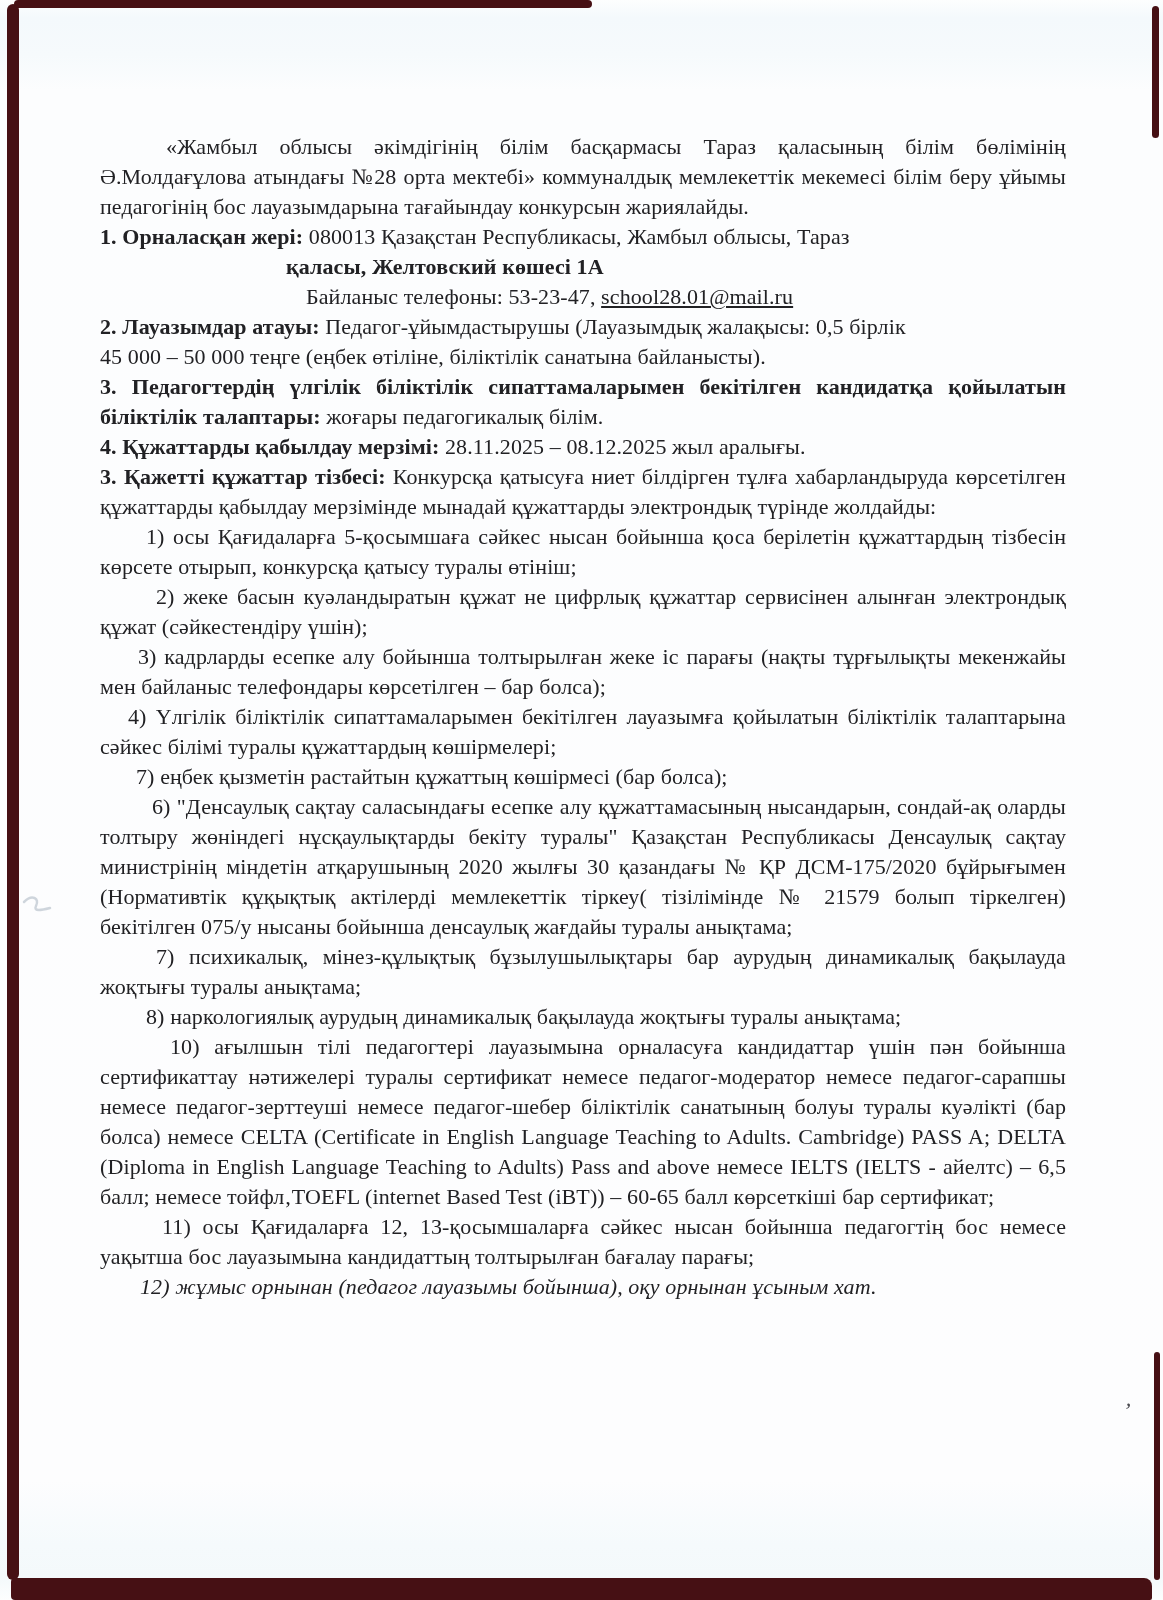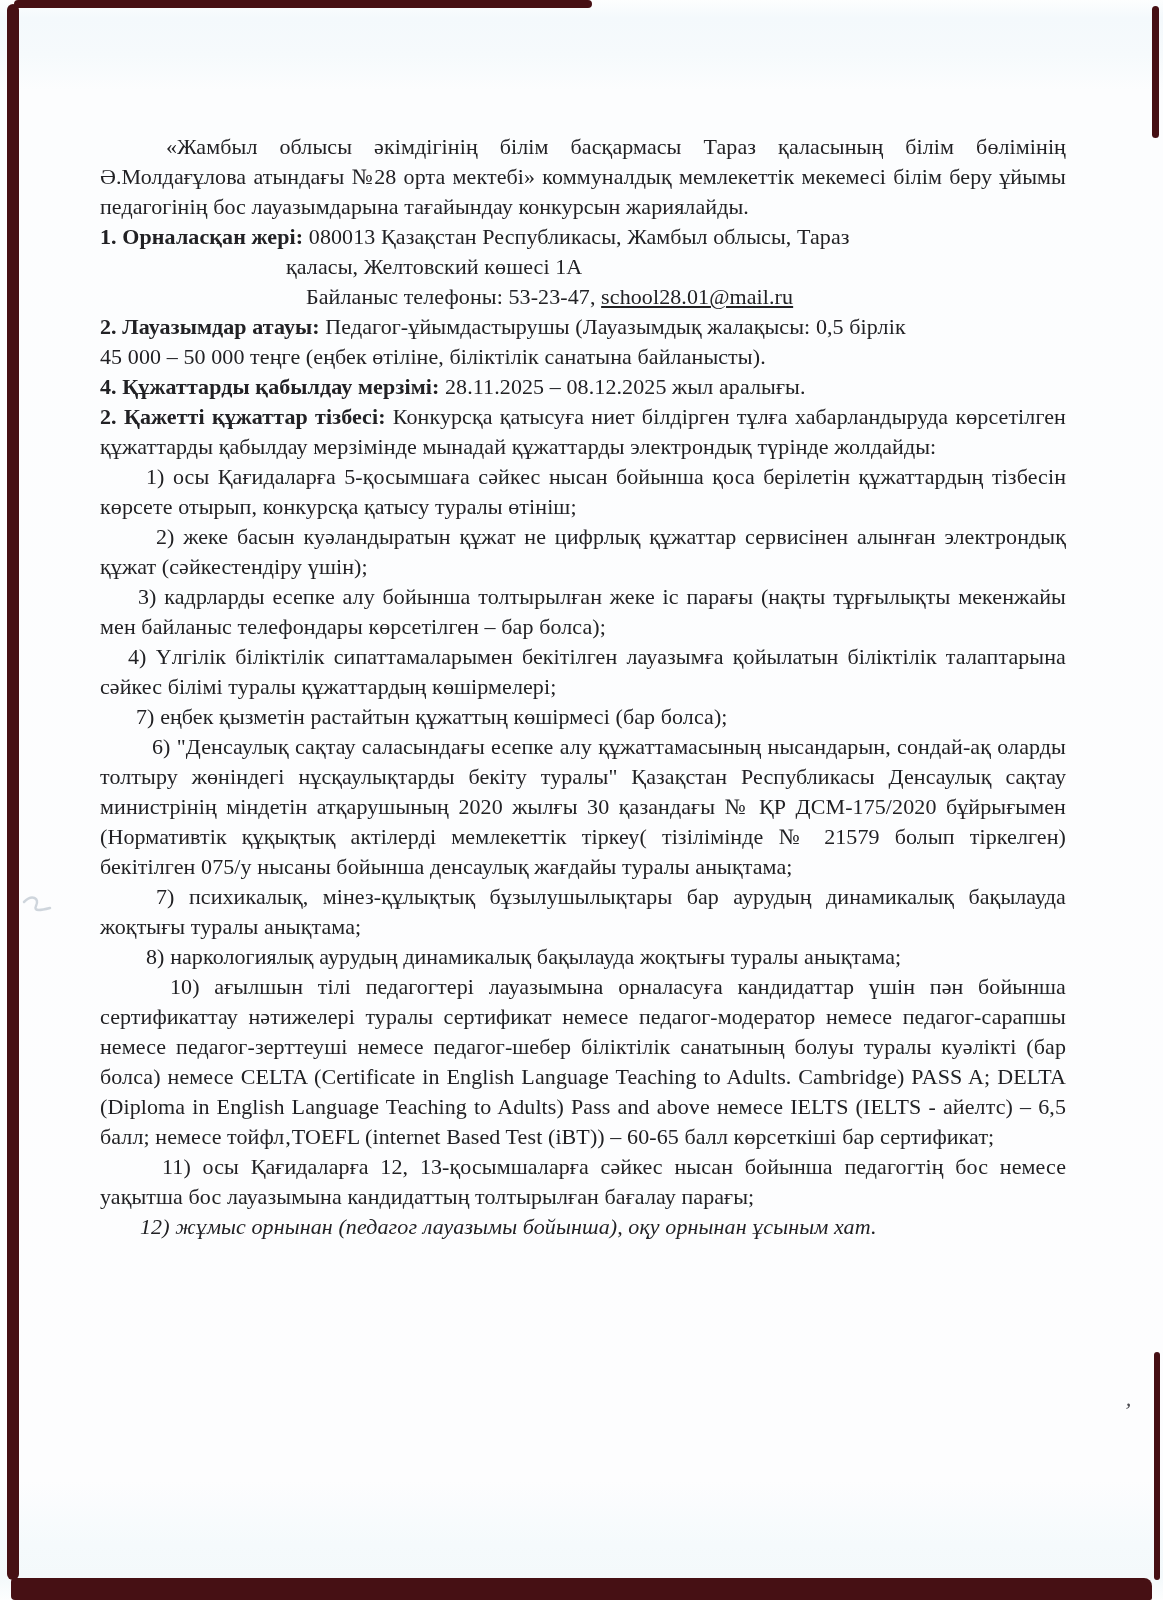--- a/index.html
+++ b/index.html
@@ -53,26 +53,27 @@
 
   <svg class="pen-mark" viewBox="0 0 40 40">
     <path d="M4 14 C 12 6, 20 10, 16 18 C 13 24, 22 22, 30 20" fill="none" stroke="#aab6c2" stroke-width="2.5" stroke-linecap="round"></path>
   </svg>
 
   <span class="ink-speck">’</span>
 
   <div id="doc" class="doc">
       <div class="para" style="text-indent: 66px;"><span>«Жамбыл облысы әкімдігінің білім басқармасы Тараз қаласының білім бөлімінің Ә.Молдағұлова атындағы №28 орта мектебі» коммуналдық мемлекеттік мекемесі білім беру ұйымы педагогінің бос лауазымдарына тағайындау конкурсын жариялайды.</span></div>
       <div class="para"><span class="b">1. Орналасқан жері:</span><span> 080013 Қазақстан Республикасы, Жамбыл облысы, Тараз</span></div>
-      <div class="para" style="text-indent: 186px;"><span>қаласы, Желтовский көшесі 1А</span></div>
+      <div class="para" style="text-indent: 186px; font-weight: bold;"><span>қаласы, Желтовский көшесі 1А</span></div>
       <div class="para" style="text-indent: 206px;"><span>Байланыс телефоны: 53-23-47, </span><span class="u">school28.01@mail.ru</span></div>
       <div class="para"><span class="b">2. Лауазымдар атауы:</span><span> Педагог-ұйымдастырушы (Лауазымдық жалақысы: 0,5 бірлік</span></div>
       <div class="para"><span>45 000 – 50 000 теңге (еңбек өтіліне, біліктілік санатына байланысты).</span></div>
+      <div class="para"><span class="b">3. Педагогтердің үлгілік біліктілік сипаттамаларымен бекітілген кандидатқа қойылатын біліктілік талаптары:</span><span> жоғары педагогикалық білім.</span></div>
       <div class="para"><span class="b">4. Құжаттарды қабылдау мерзімі:</span><span> 28.11.2025 – 08.12.2025 жыл аралығы.</span></div>
-      <div class="para"><span class="b">2. Қажетті құжаттар тізбесі:</span><span> Конкурсқа қатысуға ниет білдірген тұлға хабарландыруда көрсетілген құжаттарды қабылдау мерзімінде мынадай құжаттарды электрондық түрінде жолдайды:</span></div>
+      <div class="para"><span class="b">3. Қажетті құжаттар тізбесі:</span><span> Конкурсқа қатысуға ниет білдірген тұлға хабарландыруда көрсетілген құжаттарды қабылдау мерзімінде мынадай құжаттарды электрондық түрінде жолдайды:</span></div>
       <div class="para" style="text-indent: 46px;"><span>1) осы Қағидаларға 5-қосымшаға сәйкес нысан бойынша қоса берілетін құжаттардың тізбесін көрсете отырып, конкурсқа қатысу туралы өтініш;</span></div>
       <div class="para" style="text-indent: 56px;"><span>2) жеке басын куәландыратын құжат не цифрлық құжаттар сервисінен алынған электрондық құжат (сәйкестендіру үшін);</span></div>
       <div class="para" style="text-indent: 38px;"><span>3) кадрларды есепке алу бойынша толтырылған жеке іс парағы (нақты тұрғылықты мекенжайы мен байланыс телефондары көрсетілген – бар болса);</span></div>
       <div class="para" style="text-indent: 28px;"><span>4) Үлгілік біліктілік сипаттамаларымен бекітілген лауазымға қойылатын біліктілік талаптарына сәйкес білімі туралы құжаттардың көшірмелері;</span></div>
       <div class="para" style="text-indent: 36px;"><span>7) еңбек қызметін растайтын құжаттың көшірмесі (бар болса);</span></div>
       <div class="para" style="text-indent: 52px;"><span>6) "Денсаулық сақтау саласындағы есепке алу құжаттамасының нысандарын, сондай-ақ оларды толтыру жөніндегі нұсқаулықтарды бекіту туралы" Қазақстан Республикасы Денсаулық сақтау министрінің міндетін атқарушының 2020 жылғы 30 қазандағы № ҚР ДСМ-175/2020 бұйрығымен (Нормативтік құқықтық актілерді мемлекеттік тіркеу( тізілімінде № 21579 болып тіркелген) бекітілген 075/у нысаны бойынша денсаулық жағдайы туралы анықтама;</span></div>
       <div class="para" style="text-indent: 56px;"><span>7) психикалық, мінез-құлықтық бұзылушылықтары бар аурудың динамикалық бақылауда жоқтығы туралы анықтама;</span></div>
       <div class="para" style="text-indent: 46px;"><span>8) наркологиялық аурудың динамикалық бақылауда жоқтығы туралы анықтама;</span></div>
       <div class="para" style="text-indent: 70px;"><span>10) ағылшын тілі педагогтері лауазымына орналасуға кандидаттар үшін пән бойынша сертификаттау нәтижелері туралы сертификат немесе педагог-модератор немесе педагог-сарапшы немесе педагог-зерттеуші немесе педагог-шебер біліктілік санатының болуы туралы куәлікті (бар болса) немесе CELTA (Certificate in English Language Teaching to Adults. Cambridge) PASS A; DELTA (Diploma in English Language Teaching to Adults) Pass and above немесе IELTS (IELTS - айелтс) – 6,5 балл; немесе тойфл‚TOEFL (internet Based Test (iBT)) – 60-65 балл көрсеткіші бар сертификат;</span></div>
       <div class="para" style="text-indent: 62px;"><span>11) осы Қағидаларға 12, 13-қосымшаларға сәйкес нысан бойынша педагогтің бос немесе уақытша бос лауазымына кандидаттың толтырылған бағалау парағы;</span></div>

